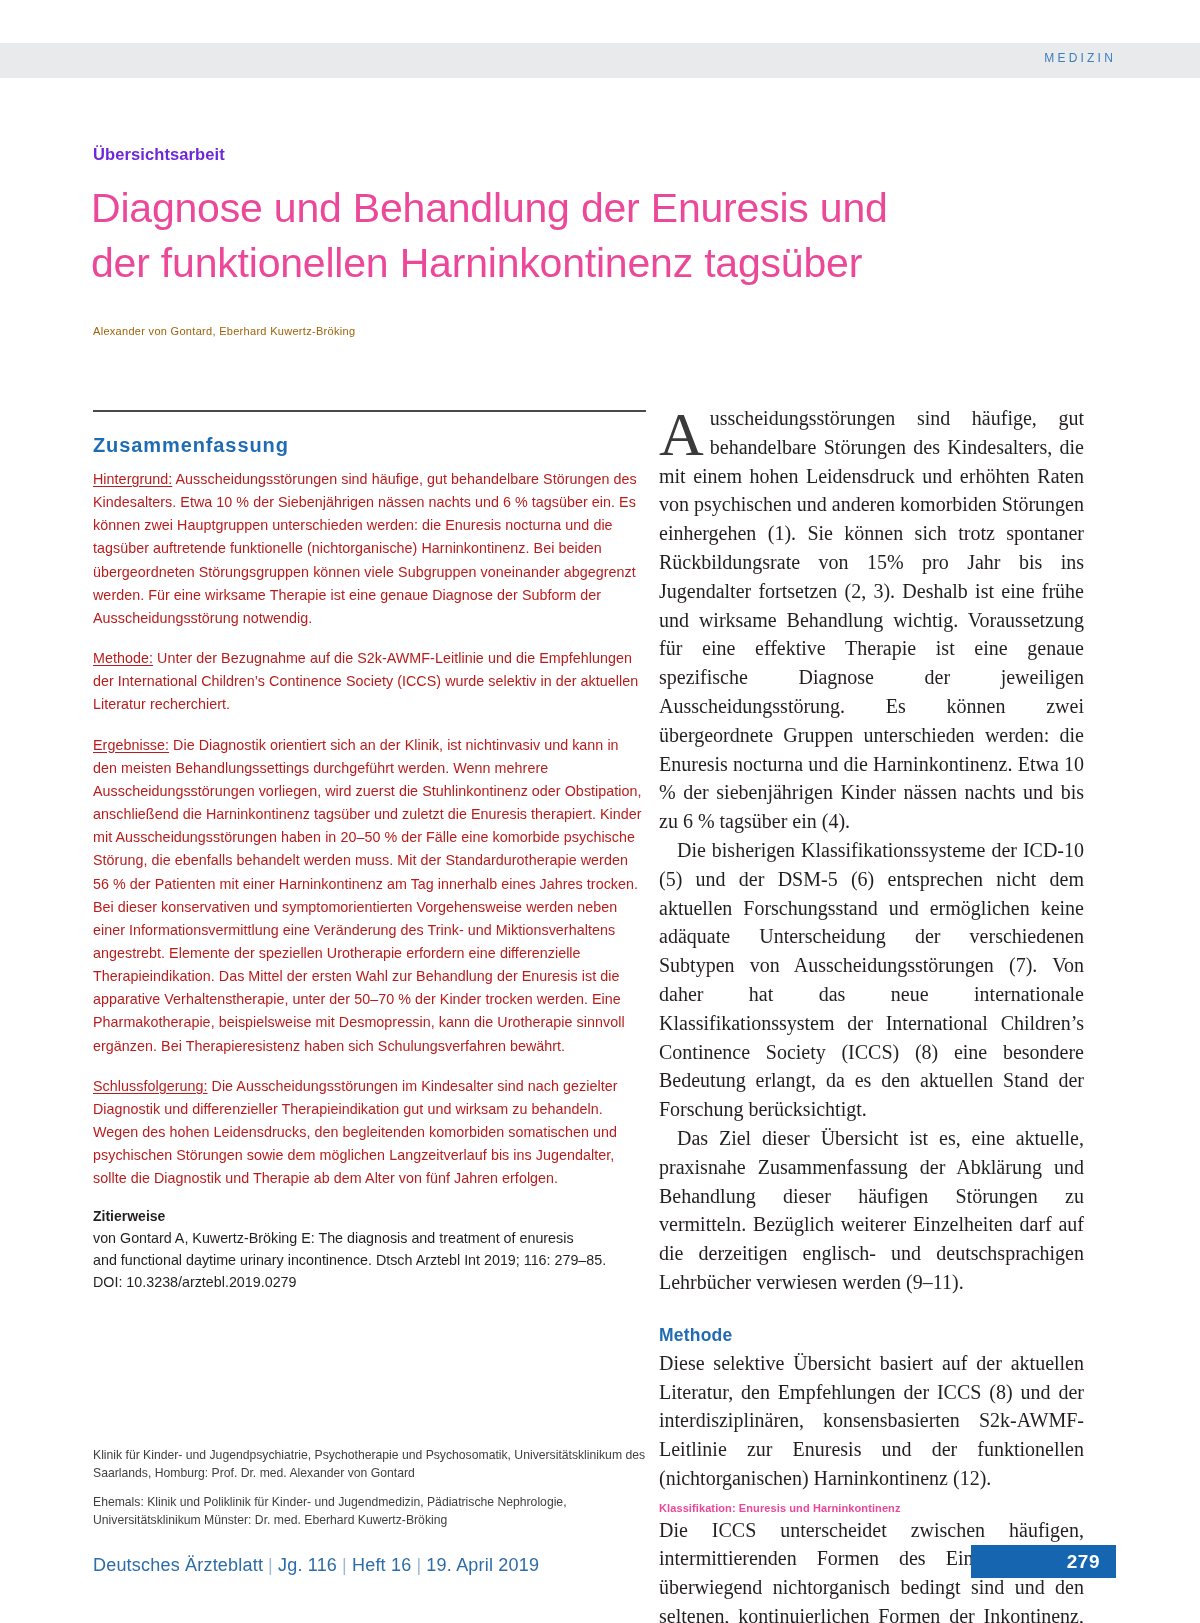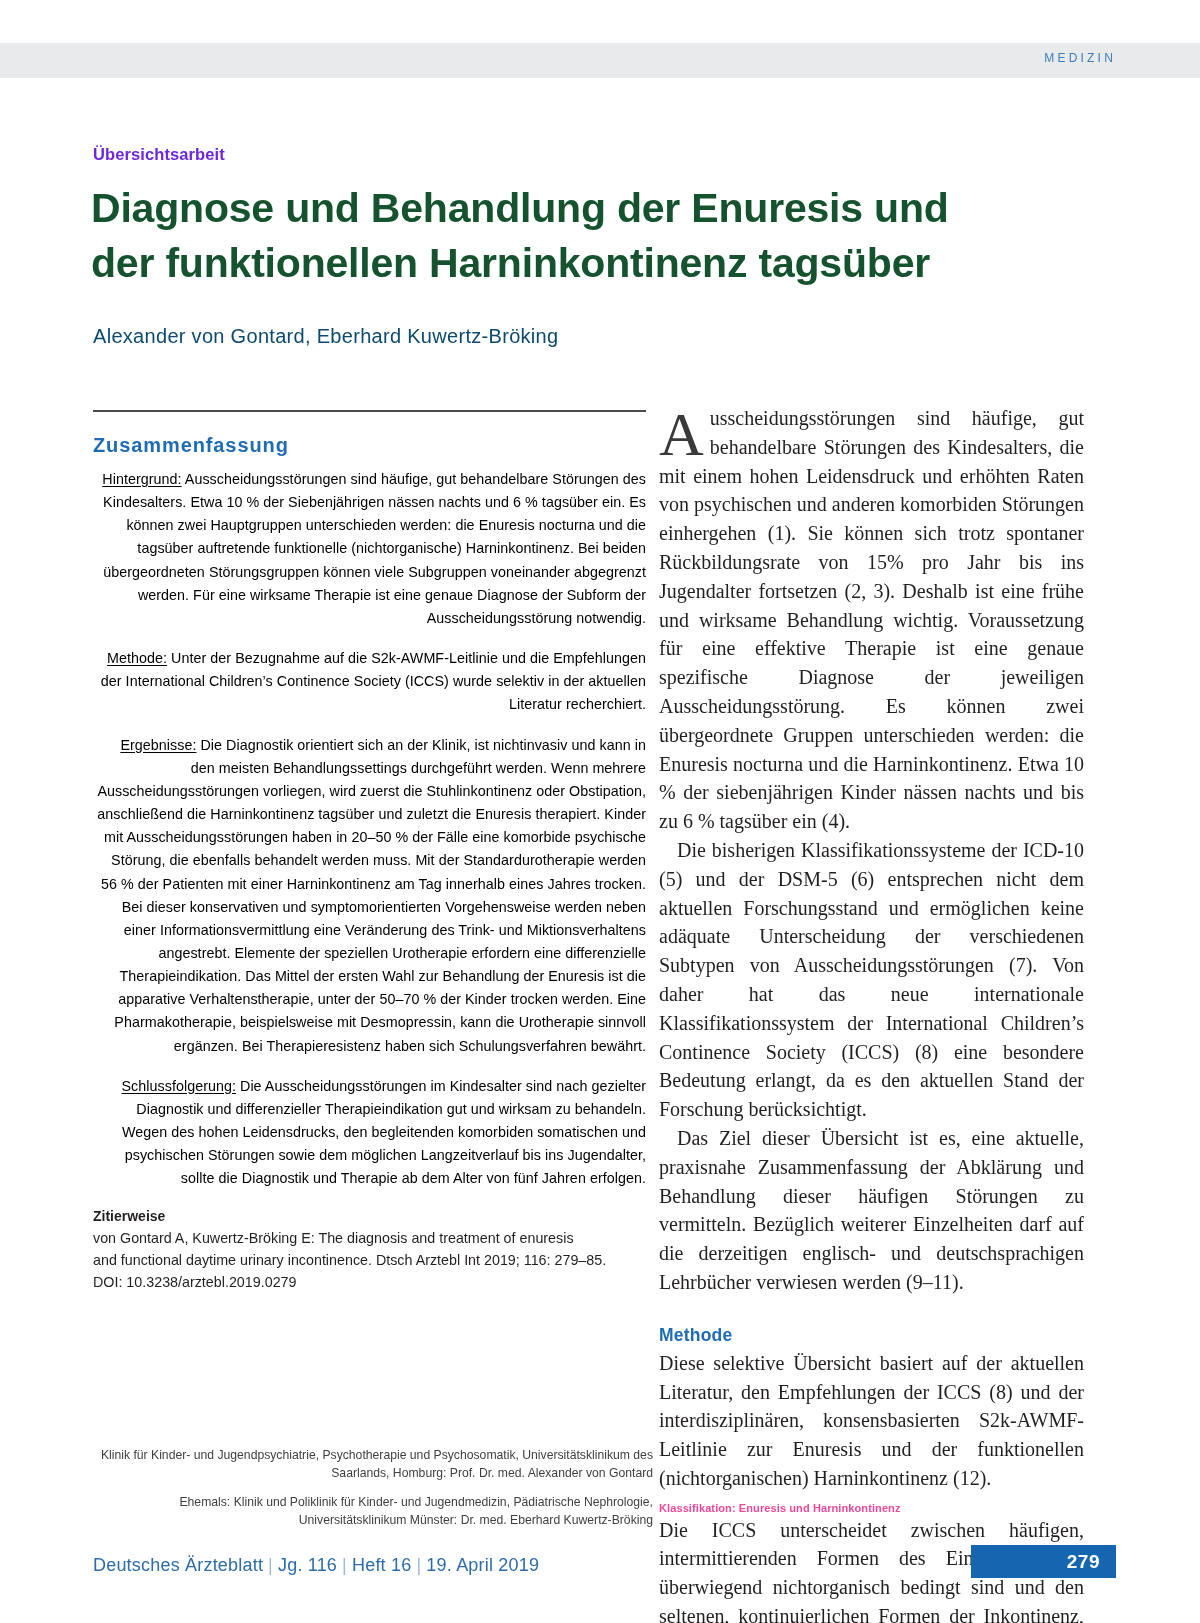--- a/index.html
+++ b/index.html
@@ -52,30 +52,30 @@
     color: #6d28d9;
     letter-spacing: 0.1px;
   }
   .article-title {
     position: absolute;
     left: 91px;
     top: 181px;
     width: 960px;
     font-size: 41px;
     line-height: 1.34;
-    font-weight: 700;
-    color: #14532d;
+    font-weight: 400;
+    color: #ec4899;
     letter-spacing: -0.2px;
   }
   .byline {
     position: absolute;
     left: 93px;
     top: 325px;
-    font-size: 20px;
-    color: #0c4a6e;
+    font-size: 11px;
+    color: #a16207;
     letter-spacing: 0.3px;
   }
 
   
   .col-left {
     position: absolute;
     left: 93px;
     top: 410px;
     width: 553px;
   }
@@ -96,23 +96,23 @@
     font-size: 20px;
     font-weight: bold;
     color: #1f6cb4;
     margin: 0 0 11px 0;
     letter-spacing: 0.9px;
   }
 
   .abs-p {
     font-size: 14.3px;
     line-height: 1.62;
-    color: #000000;
+    color: #b91c1c;
     margin: 0 0 17px 0;
-    text-align: right;
+    text-align: left;
     letter-spacing: 0.05px;
   }
   .abs-p .lead {
     text-decoration: underline;
     text-underline-offset: 2px;
   }
   .cite-head {
     font-size: 14px;
     font-weight: bold;
     color: #231f20;
@@ -170,21 +170,20 @@
     position: absolute;
     left: 93px;
     top: 1447px;
     width: 560px;
   }
   .affil p {
     font-size: 12.2px;
     line-height: 1.45;
     color: #3f3f41;
     margin: 0 0 12px 0;
-    text-align: right;
   }
 
   
   .footer-line {
     position: absolute;
     left: 93px;
     top: 1555px;
     font-size: 18px;
     color: #2d6ca8;
     letter-spacing: 0.2px;

